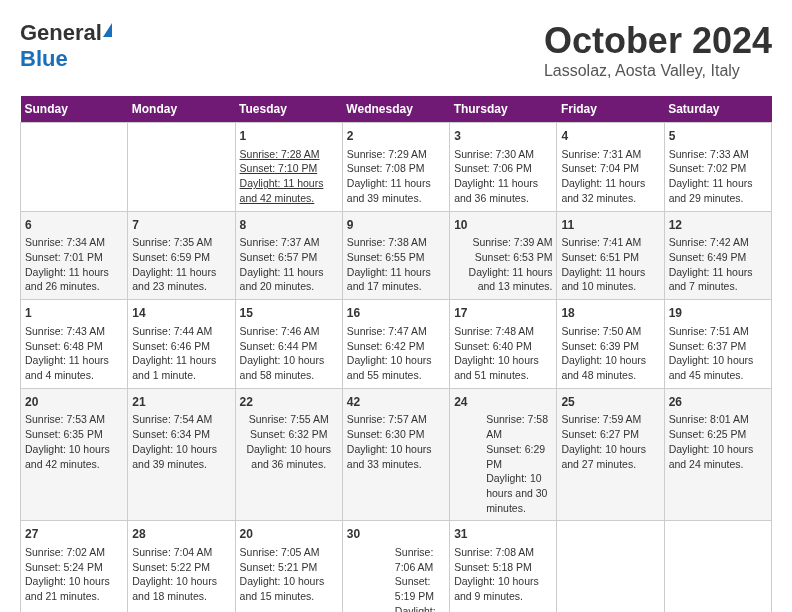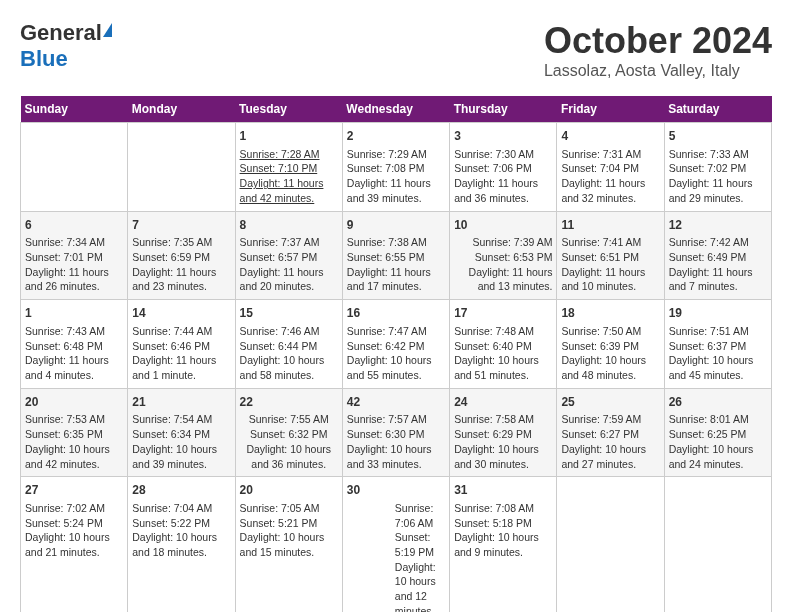--- a/index.html
+++ b/index.html
@@ -241,21 +241,21 @@
 Daylight: 10 hours and 36 minutes.</div>
         </td>
         <td>
           <span class="day-num">42</span>
           <div class="day-info" style="white-space: pre-line;">Sunrise: 7:57 AM
 Sunset: 6:30 PM
 Daylight: 10 hours and 33 minutes.</div>
         </td>
         <td>
           <span class="day-num">24</span>
-          <div class="day-info" style="white-space: pre-line;">Sunrise: 7:58 AM
+          <div class="day-info" style="white-space: pre-line; margin-left: 32px;">Sunrise: 7:58 AM
 Sunset: 6:29 PM
 Daylight: 10 hours and 30 minutes.</div>
         </td>
         <td>
           <span class="day-num">25</span>
           <div class="day-info" style="white-space: pre-line;">Sunrise: 7:59 AM
 Sunset: 6:27 PM
 Daylight: 10 hours and 27 minutes.</div>
         </td>
         <td>

